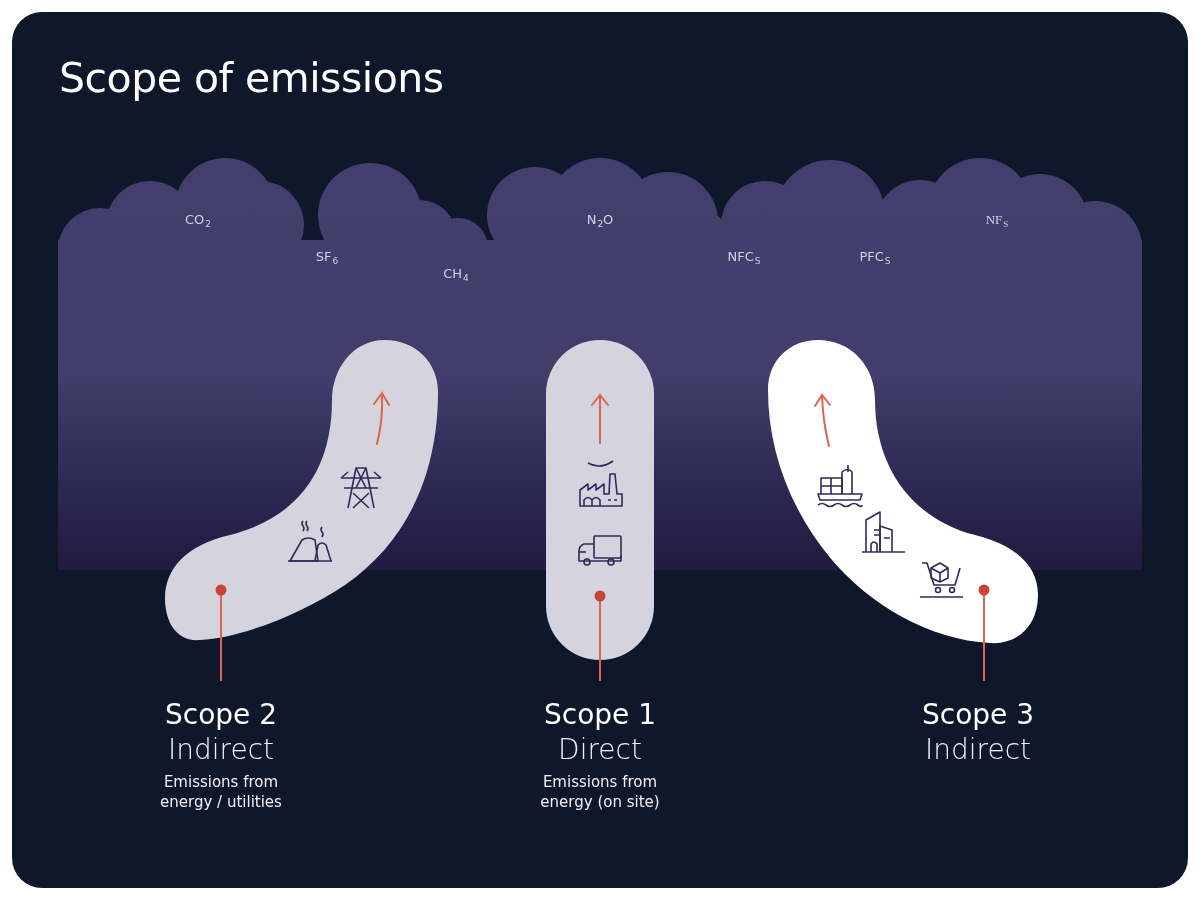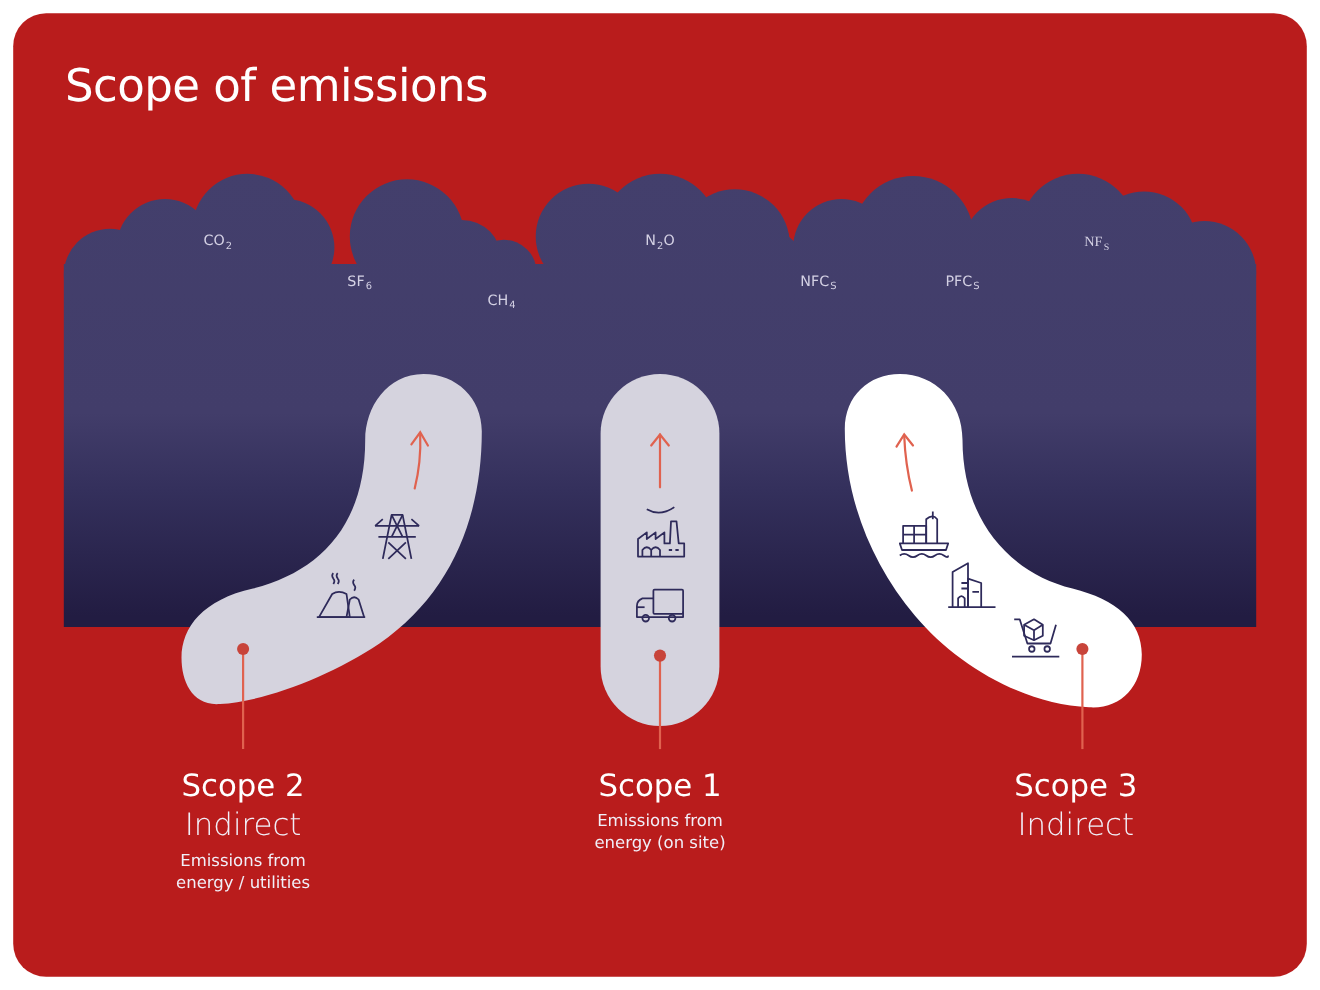--- a/index.html
+++ b/index.html
@@ -3,21 +3,21 @@
   <meta charset="utf-8">
   <style>
     * { margin: 0; padding: 0; box-sizing: border-box; }
     html, body {
       width: 1200px; height: 900px; background: #ffffff;
       font-family: "DejaVu Sans", "Liberation Sans", sans-serif;
       overflow: hidden;
     }
     .card {
       position: absolute; left: 12px; top: 12px; width: 1176px; height: 876px;
-      background: #b91c1c; border-radius: 30px; overflow: hidden;
+      background: #0f172a; border-radius: 30px; overflow: hidden;
     }
     .title {
       position: absolute; left: 47px; top: 42px;
       font-size: 41px; color: #ffffff; font-weight: 400; letter-spacing: -0.5px;
       white-space: nowrap;
     }
     svg.scene { position: absolute; left: 0; top: 0; }
     .gas {
       position: absolute; font-size: 13px; color: #d4d1e4; white-space: nowrap;
       transform: translateX(-50%);
@@ -186,20 +186,21 @@
     <div class="name">Scope 2</div>
     <div class="kind">Indirect</div>
     <div class="desc">
       <div>Emissions from</div>
       <div>energy / utilities</div>
     </div>
   </div>
 
   <div class="scope-label" style="left:588px; top:686px;">
     <div class="name">Scope 1</div>
+    <div class="kind">Direct</div>
     <div class="desc">
       <div>Emissions from</div>
       <div>energy (on site)</div>
     </div>
   </div>
 
   <div class="scope-label" style="left:966px; top:686px;">
     <div class="name">Scope 3</div>
     <div class="kind">Indirect</div>
   </div>

